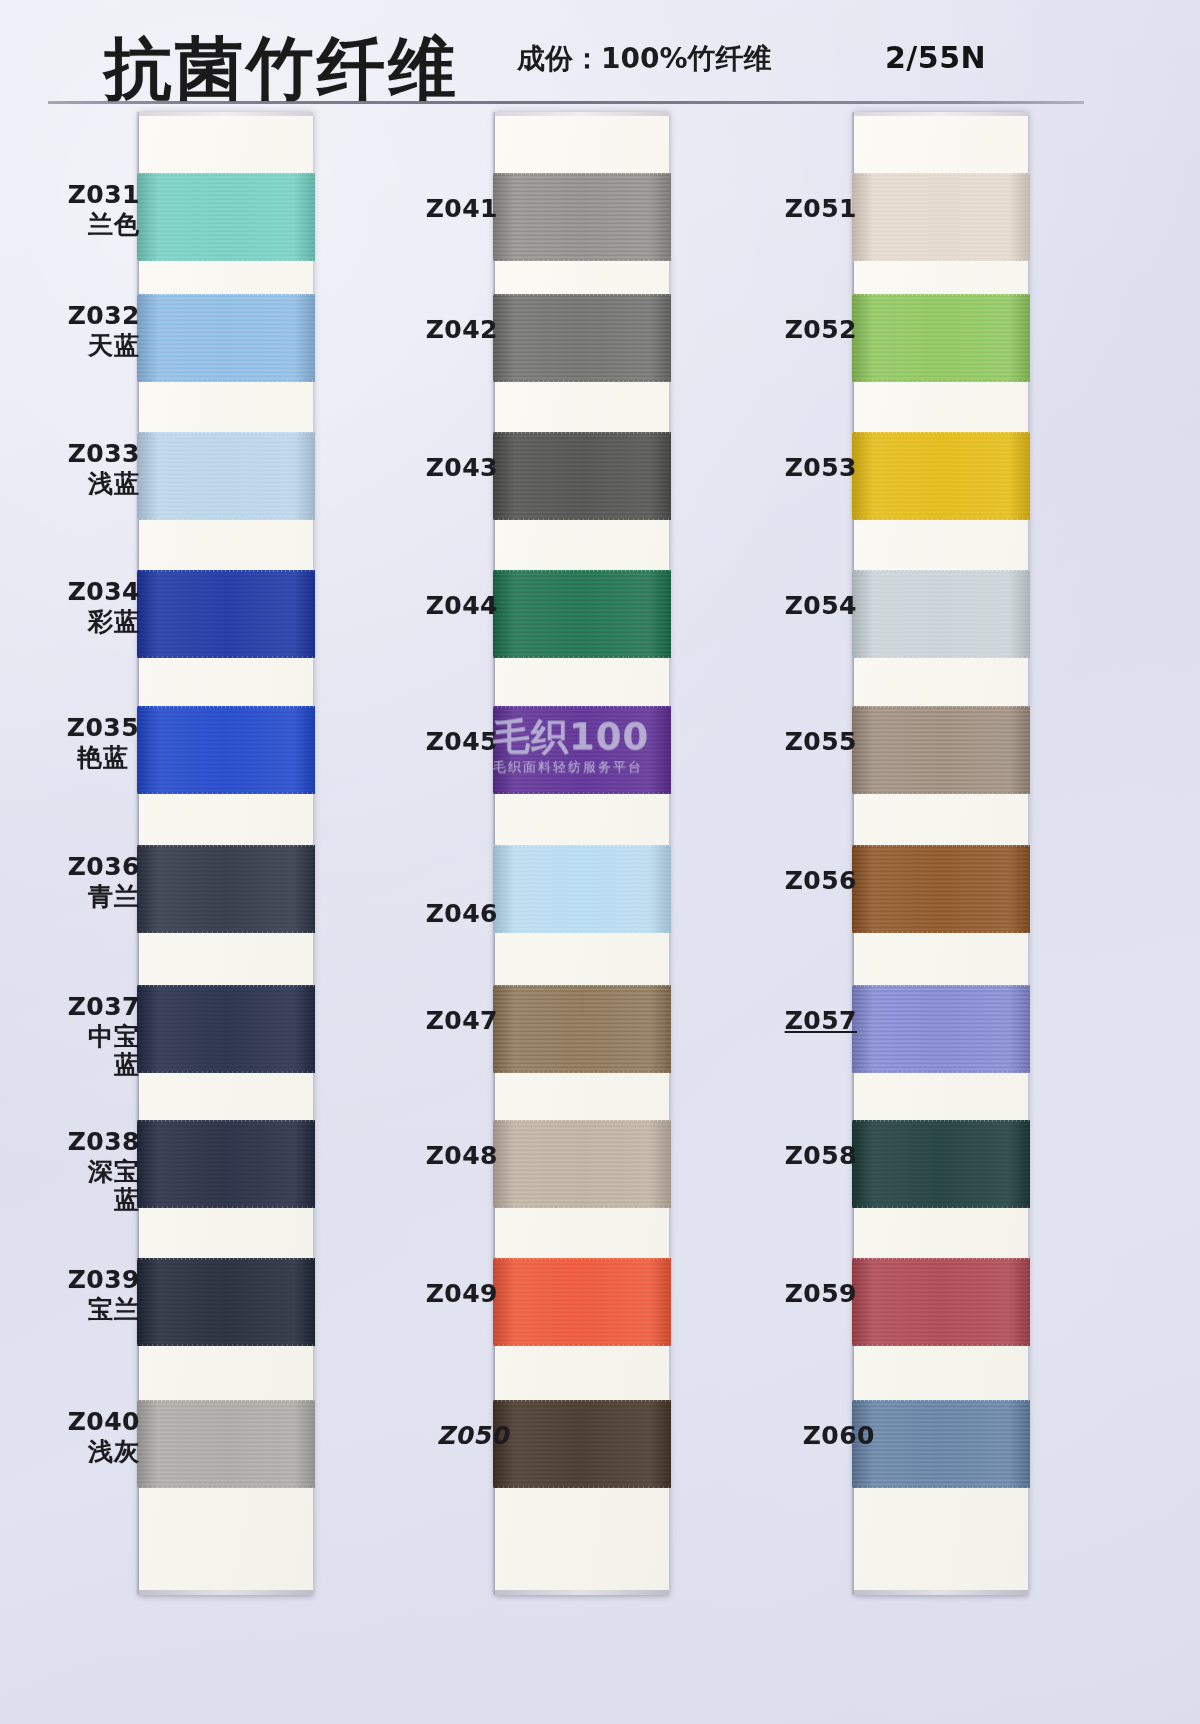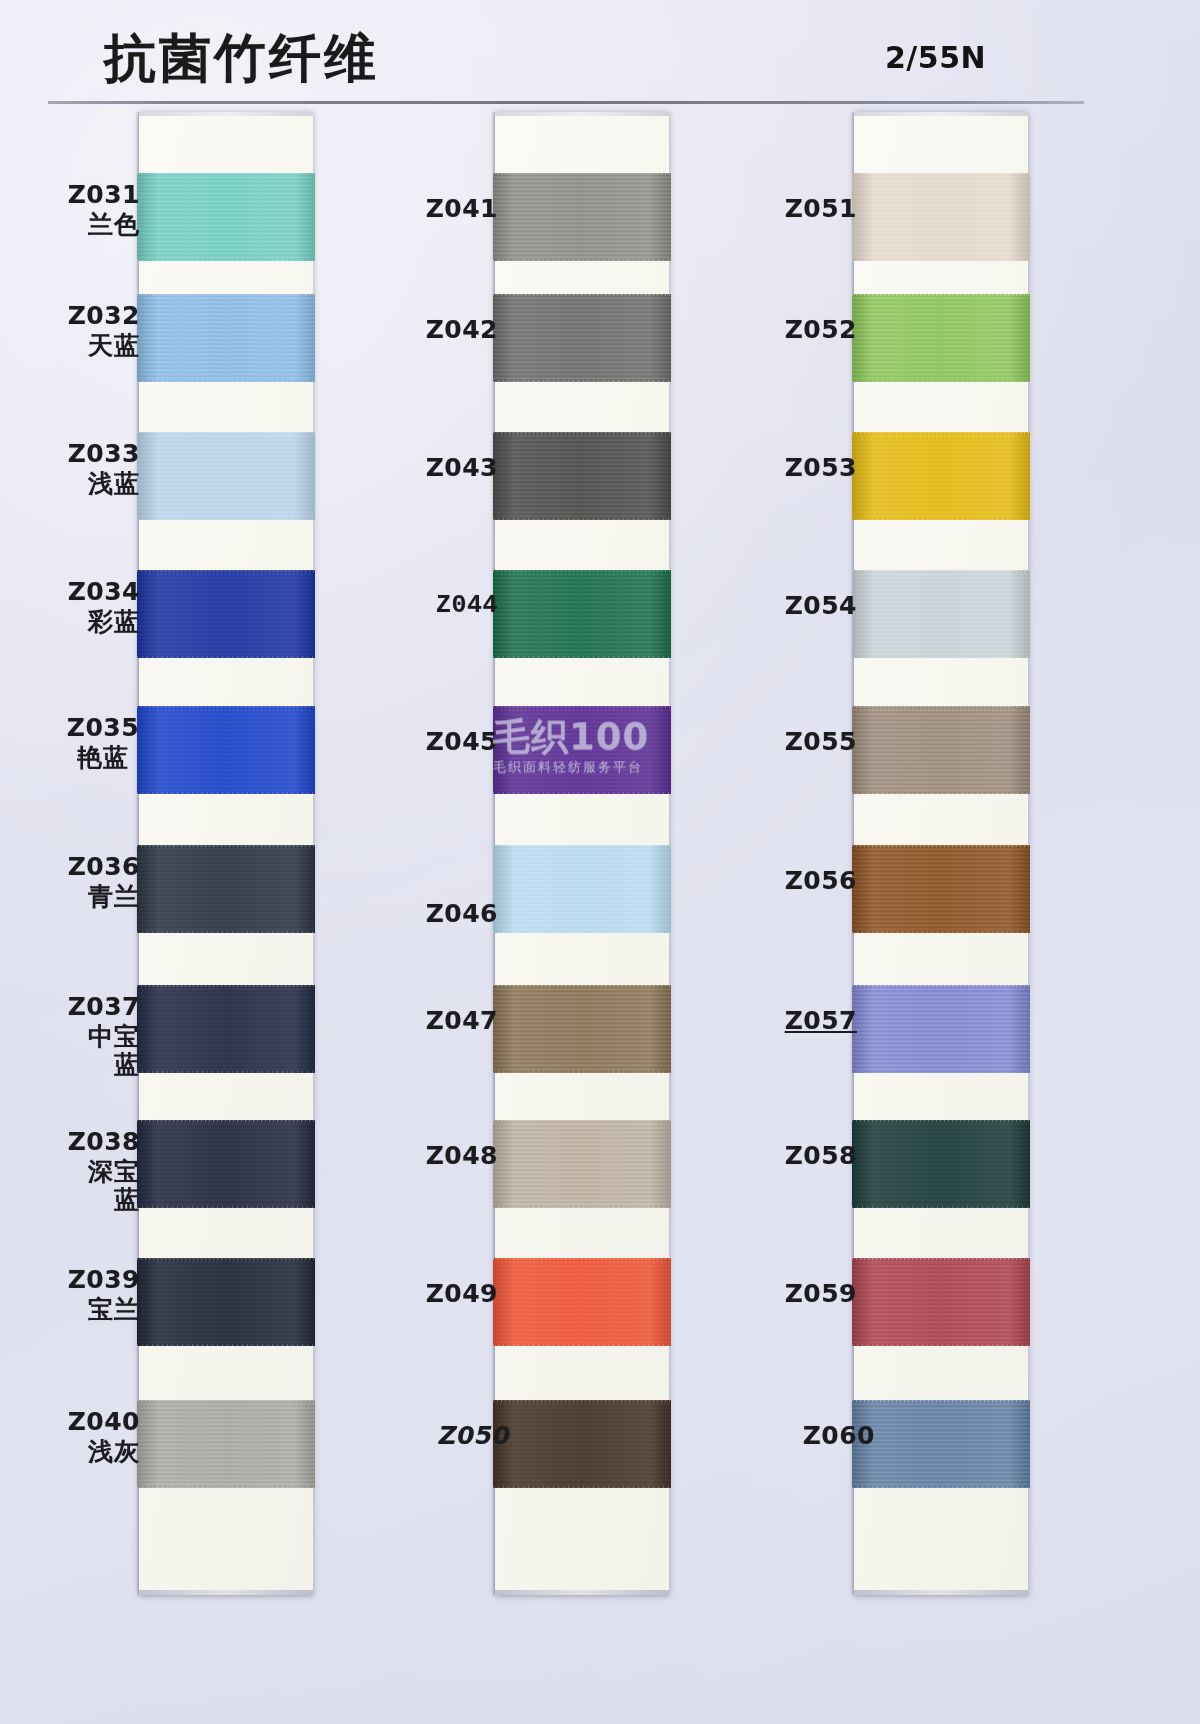--- a/index.html
+++ b/index.html
@@ -19,21 +19,21 @@
       linear-gradient(160deg,#e6e7f3 0%,#dcdded 40%,#e2e3f0 70%,#d8d9ea 100%);
     pointer-events:none;
   }
 
   
   .header{
     position:absolute;left:0;top:0;width:1200px;height:104px;
   }
   .title-main{
     position:absolute;left:104px;top:24px;
-    font-size:52px;font-weight:bold;letter-spacing:3px;
+    font-size:68px;font-weight:bold;letter-spacing:3px;
     color:#1a1a1a;
     font-family:Liberation Mono, monospace;
     text-shadow:0 0 1px rgba(0,0,0,.35);
     text-align:right;
   }
   .title-comp{
     position:absolute;left:517px;top:40px;
     font-size:28px;font-weight:bold;color:#1d1d1d;
     font-family:"DejaVu Sans","Liberation Sans",sans-serif;
   }
@@ -135,20 +135,21 @@
     color:rgba(195,200,222,.6);margin-top:-4px;
   }
 </style>
 </head>
 <body>
 
 <div class="paper-wash"></div>
 
 <div class="header">
   <div class="title-main">抗菌竹纤维</div>
+  <div class="title-comp">成份：100%竹纤维</div>
   <div class="title-count">2/55N</div>
   <div class="rule"></div>
 </div>
 
 <div id="columns-root">
     <div class="board" style="left: 139px; top: 112px; width: 174px; height: 1483px;">
       <div class="board-top-tape"></div>
       <div class="board-bot-tape"></div>
     </div>
     <div class="swatch" title="Z031" style="left: 137px; top: 173px; width: 178px; height: 88px;">
@@ -295,21 +296,21 @@
     <div class="label" style="left: 424px; width: 74px; top: 454px;">
       <span class="code">Z043</span>
     </div>
     <div class="swatch" title="Z044" style="left: 493px; top: 570px; width: 178px; height: 88px;">
       <div class="yarn" style="background: rgb(30, 110, 76);"></div>
       <div class="threads"></div>
       <div class="shade"></div>
       <div class="fuzz-t"></div>
       <div class="fuzz-b"></div>
     </div>
-    <div class="label" style="left: 424px; width: 74px; top: 592px; font-family: Liberation Mono, monospace;">
+    <div class="label" style="left: 424px; width: 74px; top: 592px;">
       <span class="code">Z044</span>
     </div>
     <div class="swatch" title="Z045" style="left: 493px; top: 706px; width: 178px; height: 88px;">
       <div class="yarn" style="background: rgb(91, 47, 146);"></div>
       <div class="threads"></div>
       <div class="shade"></div>
       <div class="fuzz-t"></div>
       <div class="fuzz-b"></div>
     </div>
     <div class="label" style="left: 424px; width: 74px; top: 728px;">

